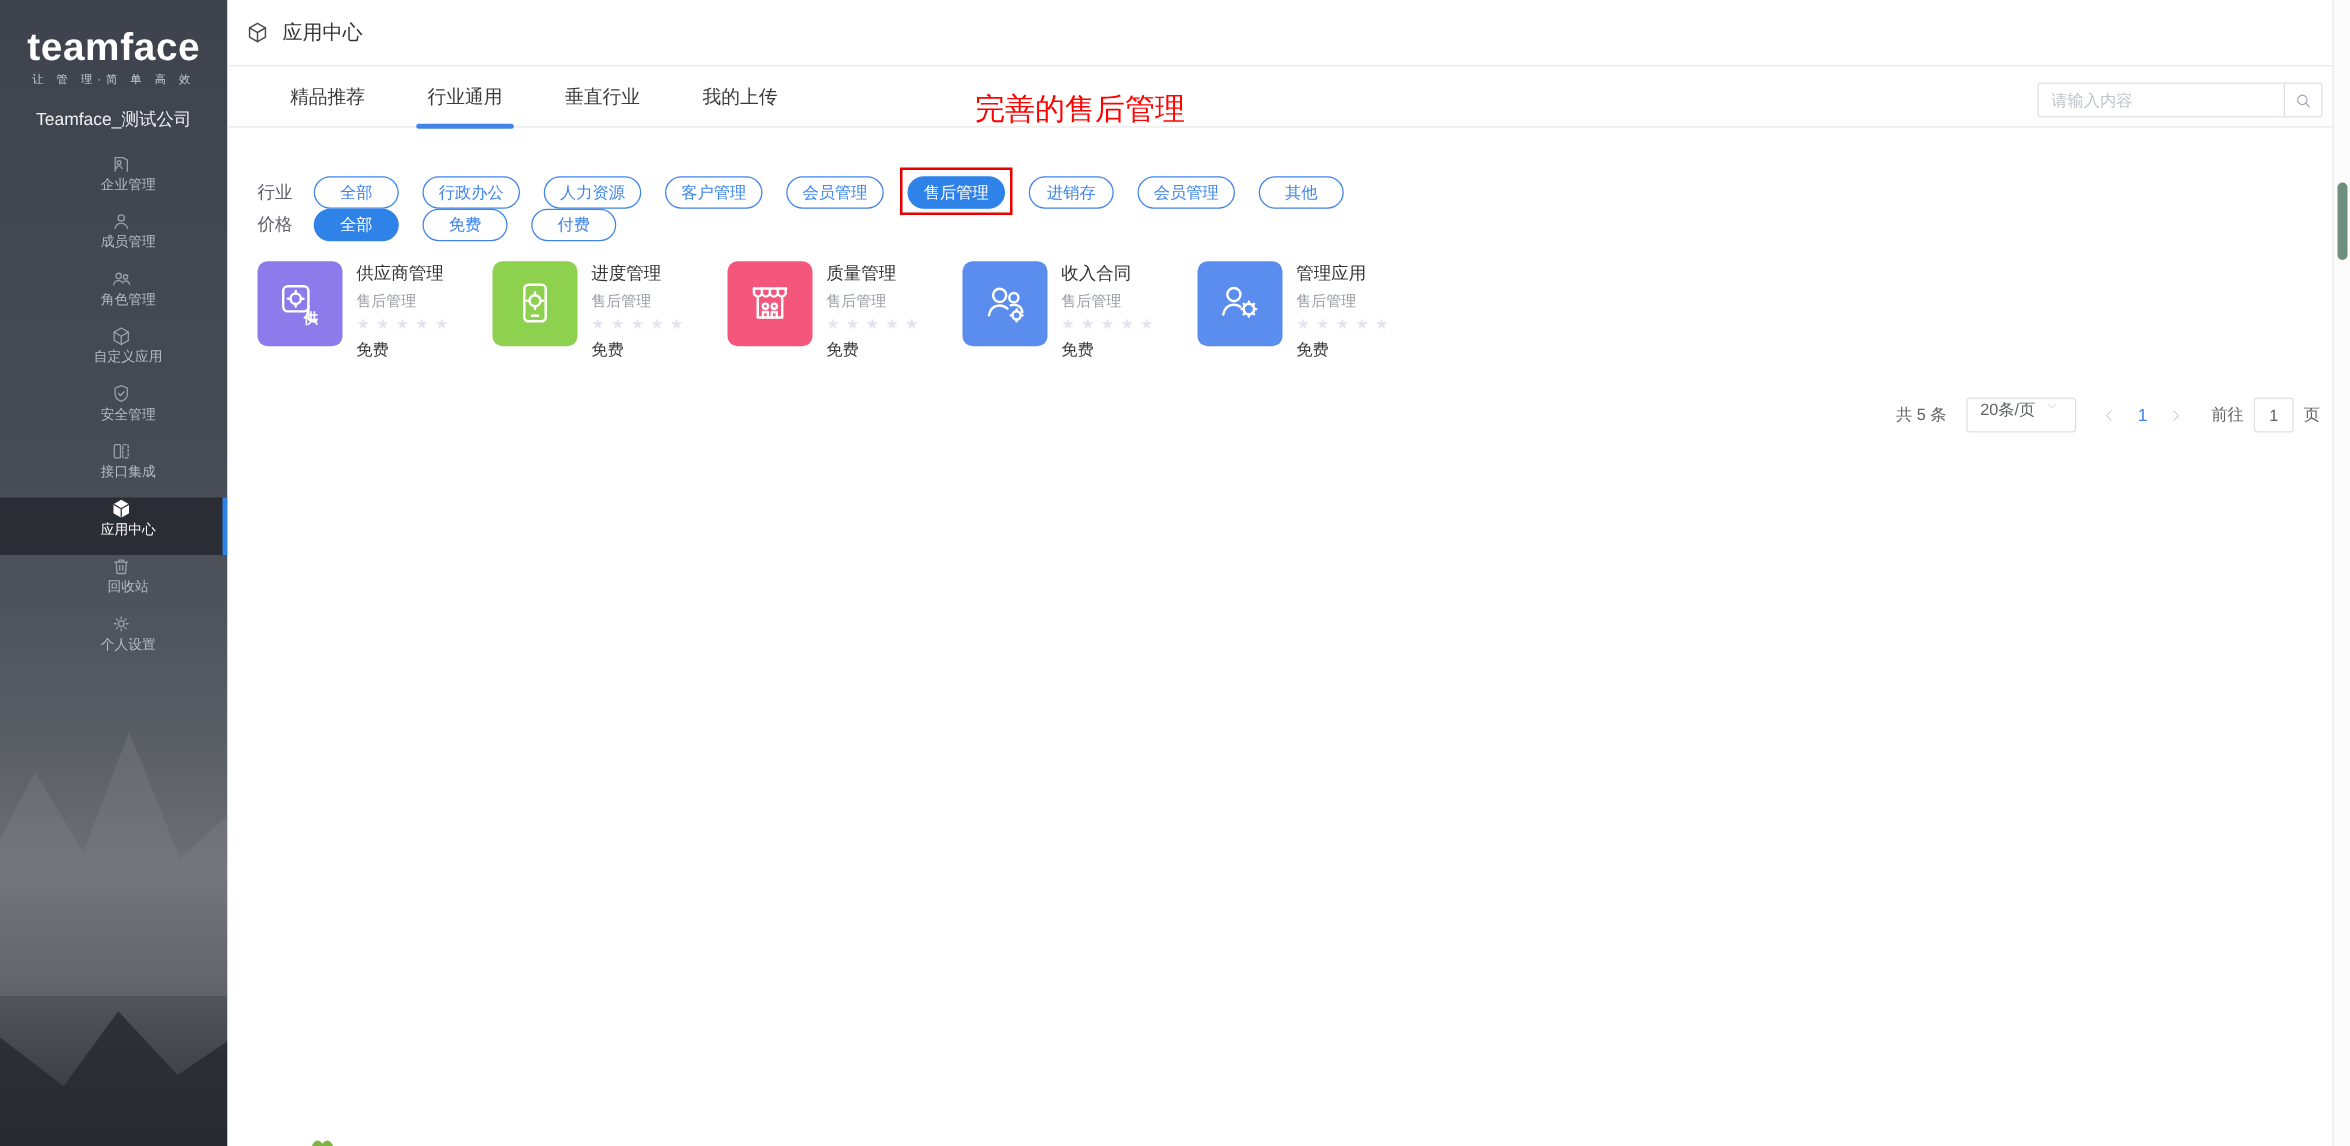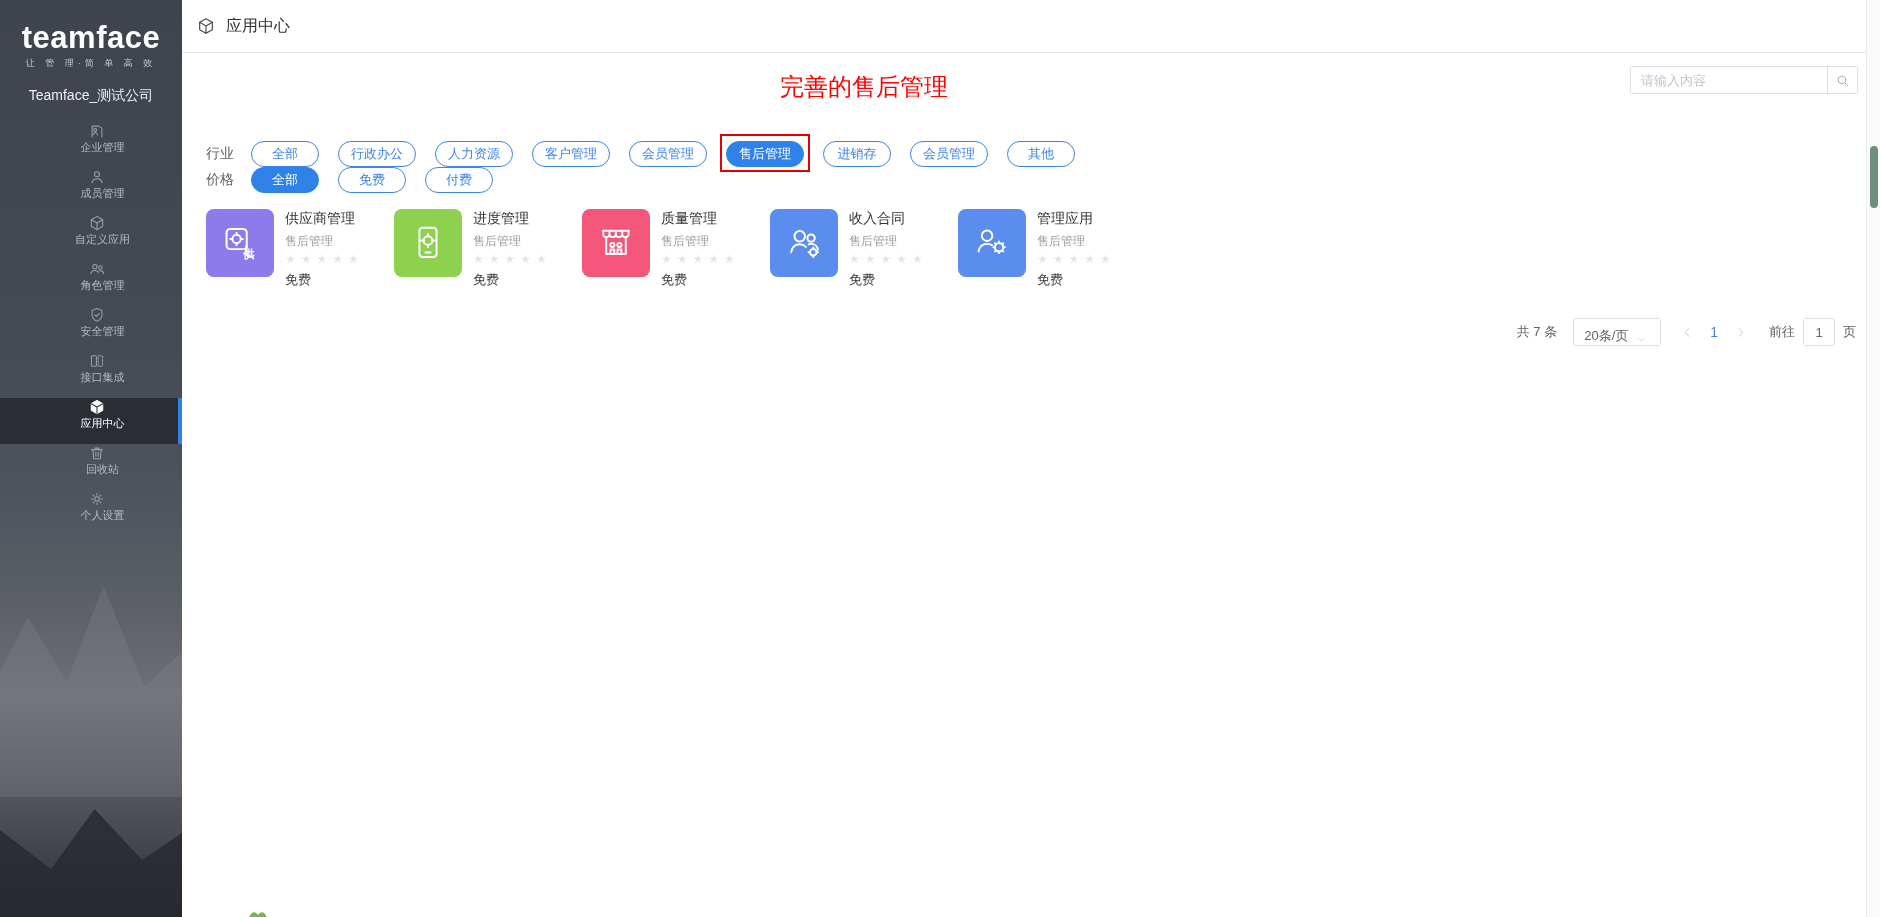--- a/index.html
+++ b/index.html
@@ -60,21 +60,21 @@
   .card-icon svg { width:44px; height:44px; }
   .card-icon svg .st { stroke-width:1.6; }
   .card-info { margin-left:11px; padding-top:1px; }
   .card-title { font-size:14px; color:#333; }
   .card-sub { font-size:12px; color:#999ca4; margin-top:5px; }
   .card-stars { font-size:12px; color:#e3e5ee; letter-spacing:5px; margin-top:3px; line-height:1; }
   .card-price { font-size:13px; color:#3c3c3c; margin-top:6px; }
 
   .pagination { position:absolute; top:318px; right:24px; height:28px; display:flex; align-items:center; font-size:13px; color:#606266; }
   .pg-total { margin-right:16px; }
-  .pg-size { height:28px; min-width:88px; border:1px solid #dcdfe6; border-radius:3px; display:flex; align-items:flex-end; padding:0 8px 0 10px; cursor:pointer; background:#fff; }
+  .pg-size { height:28px; min-width:88px; border:1px solid #dcdfe6; border-radius:3px; display:flex; align-items:flex-start; padding:0 8px 0 10px; cursor:pointer; background:#fff; }
   .pg-size .caret { margin-left:8px; color:#c0c4cc; }
   .pg-size .caret svg { width:11px; height:11px; display:block; }
   .pg-arrow { background:none; border:none; color:#b4b9c2; cursor:pointer; padding:0 6px; display:flex; align-items:center; }
   .pg-arrow svg { width:13px; height:13px; }
   .pg-prev { margin-left:14px; }
   .pg-current { color:#3e84e9; font-size:14px; padding:0 10px; cursor:pointer; }
   .pg-goto { margin-left:16px; display:flex; align-items:center; }
   .pg-goto .goto-input { width:32px; height:28px; border:1px solid #dcdfe6; border-radius:3px; text-align:center; font-size:13px; color:#606266; margin:0 8px; outline:none; font-family:inherit; }
 
   .partial-logo { position:absolute; left:65px; bottom:0; width:22px; height:11px; overflow:hidden; }
@@ -110,36 +110,36 @@
           <svg viewBox="0 0 24 24">
             <circle class="st" cx="12" cy="8.4" r="3.3"></circle>
             <path class="st" d="M5.4 19.6c.6-3.5 3.2-5.4 6.6-5.4s6 1.9 6.6 5.4"></path>
           </svg>
         </span>
         <span>成员管理</span>
       </li>
       <li class="menu-item">
         <span class="mi-icon">
           <svg viewBox="0 0 24 24">
-            <path class="st" d="M12 3.2 19.6 7.6v8.8L12 20.8 4.4 16.4V7.6Z"></path>
-            <path class="st" d="M12 12 19.6 7.6M12 12v8.8M12 12 4.4 7.6"></path>
-          </svg>
-        </span>
-        <span>自定义应用</span>
-      </li>
-      <li class="menu-item">
-        <span class="mi-icon">
-          <svg viewBox="0 0 24 24">
             <circle class="st" cx="9.2" cy="9" r="2.9"></circle>
             <path class="st" d="M3.8 18.6c.5-3 2.6-4.7 5.4-4.7 2.1 0 3.9 1 4.8 2.9"></path>
             <circle class="st" cx="16.6" cy="10" r="2.3"></circle>
             <path class="st" d="M14.9 14.7c.5-.2 1.1-.3 1.7-.3 2.3 0 3.8 1.4 4.3 3.7"></path>
           </svg>
         </span>
         <span>角色管理</span>
+      </li>
+      <li class="menu-item">
+        <span class="mi-icon">
+          <svg viewBox="0 0 24 24">
+            <path class="st" d="M12 3.2 19.6 7.6v8.8L12 20.8 4.4 16.4V7.6Z"></path>
+            <path class="st" d="M12 12 19.6 7.6M12 12v8.8M12 12 4.4 7.6"></path>
+          </svg>
+        </span>
+        <span>自定义应用</span>
       </li>
       <li class="menu-item">
         <span class="mi-icon">
           <svg viewBox="0 0 24 24">
             <path class="st" d="M12 3.4 18.6 6v5.6c0 4.2-2.7 7-6.6 8.6-3.9-1.6-6.6-4.4-6.6-8.6V6Z"></path>
             <path class="st" d="M9 11.8l2.1 2.1 3.9-4"></path>
           </svg>
         </span>
         <span>安全管理</span>
       </li>
@@ -187,20 +187,26 @@
   <div class="header-bar">
     <span class="hdr-icon">
       <svg viewBox="0 0 24 24">
           <path class="st" d="M12 3.2 19.6 7.6v8.8L12 20.8 4.4 16.4V7.6Z"></path>
           <path class="st" d="M12 12 19.6 7.6M12 12v8.8M12 12 4.4 7.6"></path>
         </svg>
     </span>
     <span class="page-title">应用中心</span>
   </div>
 
+  <nav class="tabs-bar" id="tabs-bar">
+      <div class="tab">精品推荐</div>
+      <div class="tab active">行业通用</div>
+      <div class="tab">垂直行业</div>
+      <div class="tab">我的上传</div>
+    </nav>
 
   <div class="search-box">
     <input type="text" placeholder="请输入内容" style="">
     <span class="search-btn">
       <span style="display:flex;">
         <svg viewBox="0 0 24 24">
             <circle class="st" cx="11" cy="11" r="6"></circle>
             <path class="st" d="M15.6 15.6 20 20"></path>
           </svg>
       </span>
@@ -310,21 +316,21 @@
         <div class="card-info">
           <div class="card-title">管理应用</div>
           <div class="card-sub">售后管理</div>
           <div class="card-stars"><span>★</span><span>★</span><span>★</span><span>★</span><span>★</span></div>
           <div class="card-price">免费</div>
         </div>
       </div>
     </div>
 
   <div class="pagination">
-    <span class="pg-total">共 7 条</span>
+    <span class="pg-total">共 5 条</span>
     <span class="pg-size">
       <span>20条/页</span>
       <span class="caret">
         <svg viewBox="0 0 24 24">
             <path class="st" d="M6 9.5l6 6 6-6" stroke-width="2.4"></path>
           </svg>
       </span>
     </span>
     <button class="pg-arrow pg-prev">
       <span style="display:flex;">

